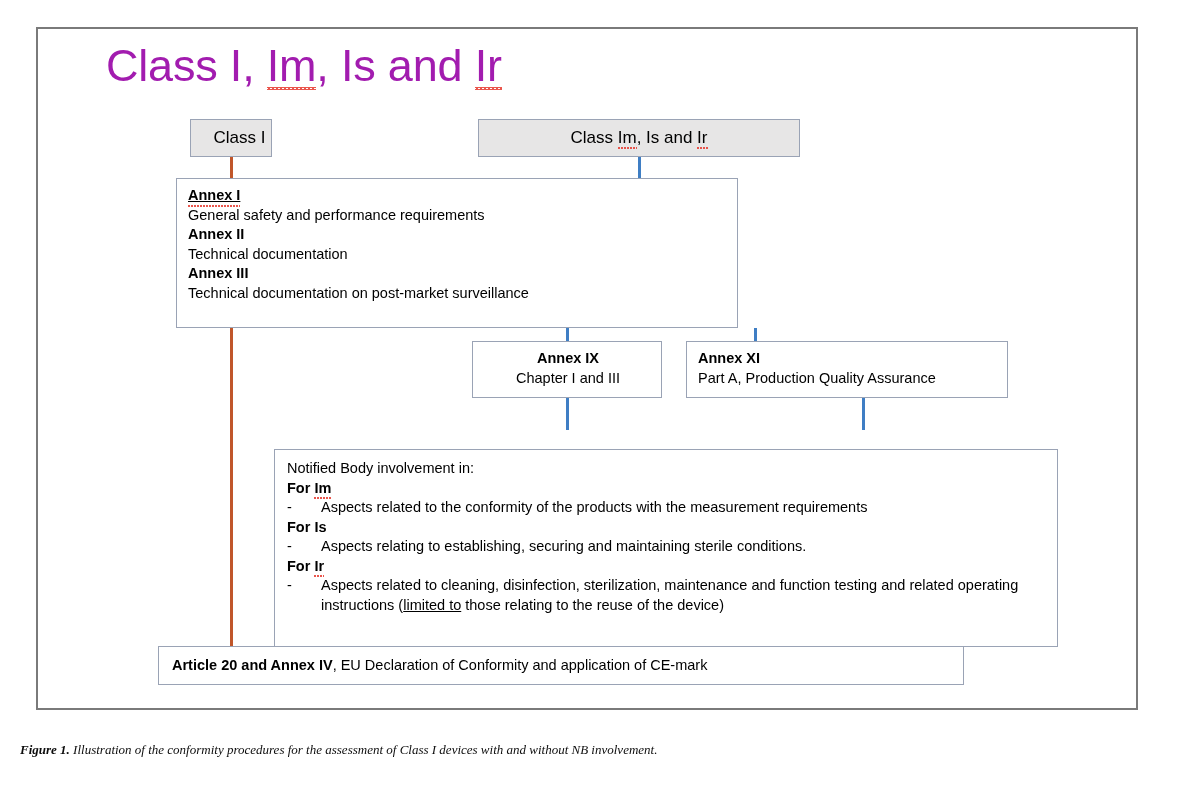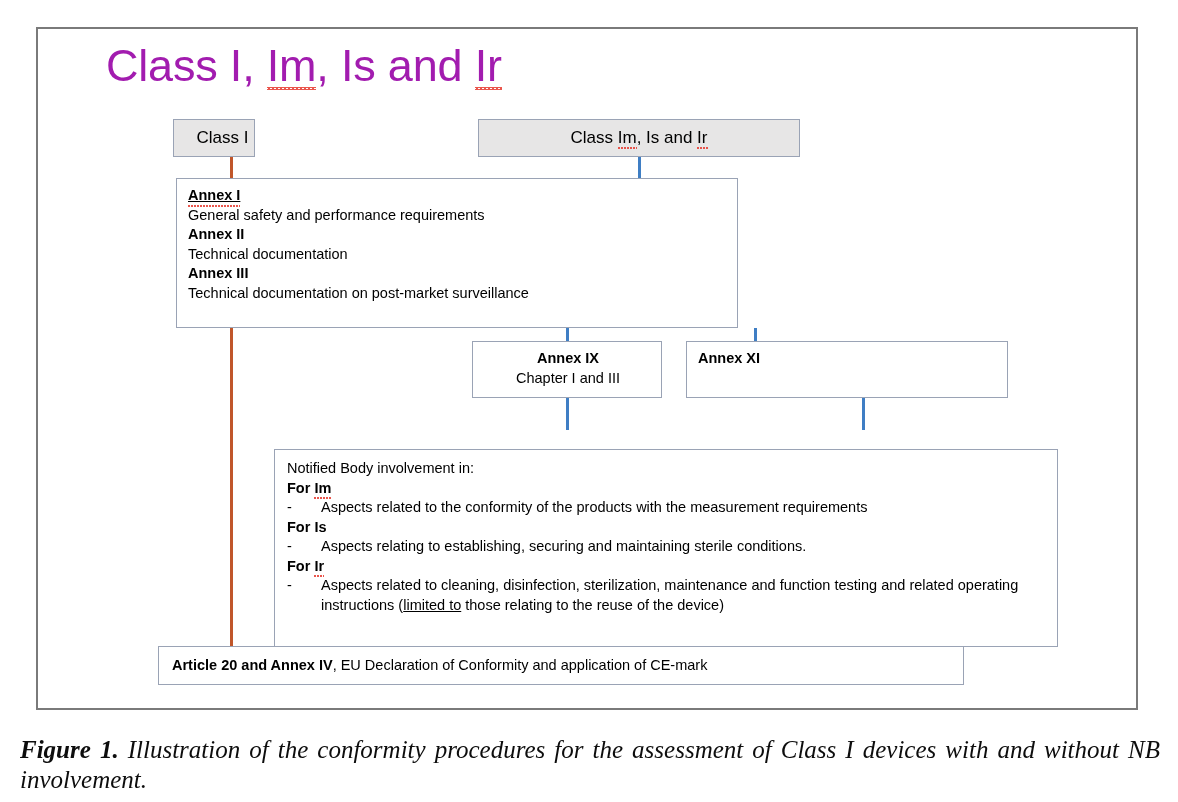--- a/index.html
+++ b/index.html
@@ -93,21 +93,21 @@
   .ul-solid { text-decoration: underline; text-decoration-thickness: 1px; }
 
   
   .conn {
     position: absolute;
   }
   .conn.blue { background: #3f7ec4; }
   .conn.orange { background: #c0562a; }
 
   
-  #node-class-i   { left: 135px; top: 90px;  width: 82px;  height: 38px; padding-left: 17px; }
+  #node-class-i   { left: 152px; top: 90px;  width: 82px;  height: 38px; padding-left: 17px; }
   #node-class-imisir { left: 440px; top: 90px;  width: 322px; height: 38px; }
   #node-annex-123 { left: 138px; top: 149px; width: 562px; height: 150px; }
   #node-annex-ix  { left: 434px; top: 312px; width: 190px; height: 57px; text-align: center; }
   #node-annex-xi  { left: 648px; top: 312px; width: 322px; height: 57px; }
   #node-nb        { left: 236px; top: 420px; width: 784px; height: 198px; }
   #node-article19 { left: 120px; top: 617px; width: 806px; height: 39px; }
 
   
   .nb-line { display: block; }
   .nb-bullet {
@@ -132,21 +132,21 @@
   #conn-annex-article    { left: 192px; top: 299px; width: 3px; height: 319px; }
 
   
   #figure-caption {
     position: absolute;
     left: 20px;
     top: 735px;
     width: 1140px;
     font-family: "Liberation Serif", serif;
     font-style: italic;
-    font-size: 25px;
+    font-size: 13px;
     line-height: 30px;
     text-align: justify;
     color: #0d0d0d;
   }
   #figure-caption .cap-label {
     font-weight: bold;
     font-style: italic;
   }
 </style>
 </head>
@@ -195,20 +195,21 @@
     <div class="node" id="node-annex-ix">
       <div class="pad">
         <div class="ttl">Annex IX</div>
         <div>Chapter I and III</div>
       </div>
     </div>
 
     <div class="node" id="node-annex-xi">
       <div class="pad">
         <div class="ttl">Annex XI</div>
+        <div>Part A, Production Quality Assurance</div>
       </div>
     </div>
 
     <div class="node" id="node-nb">
       <div class="pad" style="padding:9px 12px 9px 12px;">
         <div class="nb-line">Notified Body involvement in:</div>
 
         <div class="nb-line ttl"><span>For </span><span class="sp-red sp-red-sm">Im</span></div>
         <div class="nb-bullet">
           <span class="nb-dash">-</span>

